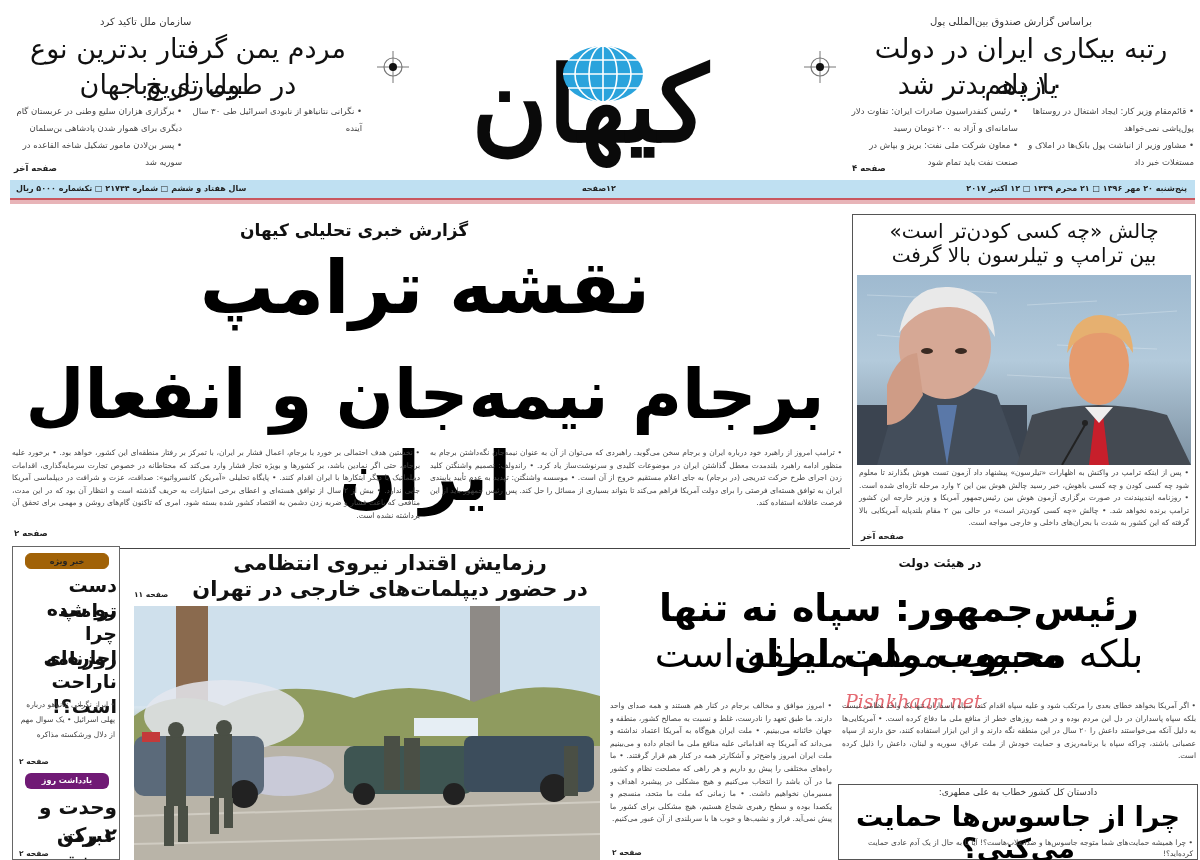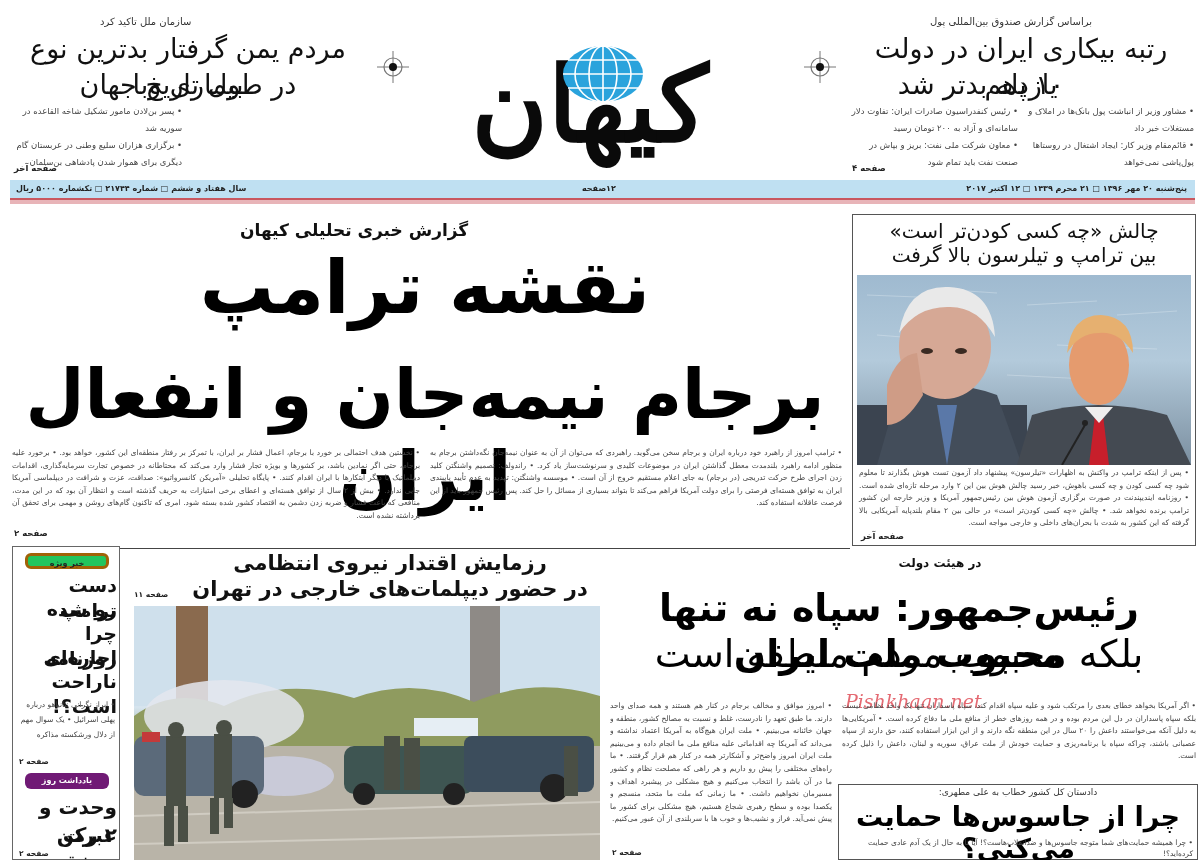--- a/index.html
+++ b/index.html
@@ -35,21 +35,21 @@
 
   
   .photo-box { position: absolute; left: 852px; top: 214px; width: 344px; height: 332px; border: 1px solid #555; background: #fff; }
   .photo-box-title { position: absolute; left: 0; top: 4px; width: 100%; text-align: center; font-size: 20px; line-height: 24px; color: #111; }
   .photo1 { position: absolute; left: 4px; top: 60px; width: 334px; height: 190px; background: linear-gradient(180deg, #9fbad0 0%, #b3cadb 45%, #7b8fa0 100%); overflow: hidden; }
   .photo-caption { position: absolute; left: 6px; top: 252px; width: 330px; font-size: 7.5px; line-height: 12.6px; color: #444; text-align: justify; }
 
   
   .side-box { position: absolute; left: 12px; top: 546px; width: 108px; height: 314px; border: 1px solid #666; }
   .pill { position: absolute; left: 12px; width: 84px; height: 16px; border-radius: 6px; font-size: 8px; text-align: center; line-height: 16px; font-weight: bold; }
-  .pill-gray { background: #22c55e; border: 3px solid #a16207; color: #222; }
+  .pill-gray { background: #a16207; border: 1px solid #a16207; color: #222; }
   .pill-black { background: #701a75; color: #fff; }
   .side-title { position: absolute; left: 4px; width: 100px; font-size: 19px; font-weight: bold; line-height: 25px; color: #111; }
 
   
   .mid-title { position: absolute; left: 180px; width: 420px; text-align: center; font-size: 21px; font-weight: bold; color: #111; line-height: 26px; }
   .photo2 { position: absolute; left: 134px; top: 606px; width: 466px; height: 254px; overflow: hidden; background: linear-gradient(180deg, #c9dcea 0%, #d6e4ee 40%, #8a9f7a 55%, #a7a49c 70%, #c2bdb2 100%); }
 
   
   .rs-kicker { position: absolute; left: 860px; top: 556px; width: 160px; text-align: center; font-size: 12px; font-weight: bold; }
   .rs-h1 { position: absolute; left: 600px; top: 585px; width: 598px; text-align: center; font-size: 38px; font-weight: 900; line-height: 46px; color: #000; }
@@ -66,24 +66,25 @@
 </head>
 <body>
 
 <div>
 
   <div>
     <div class="abs kicker" style="left:100px; top:16px; width:170px;">سازمان ملل تاکید کرد</div>
     <div class="abs teaser-title" style="left:8px; top:31px; width:360px;">مردم یمن گرفتار بدترین نوع بیماری وبا</div>
     <div class="abs teaser-title" style="left:8px; top:67px; width:360px;">در طول تاریخ جهان</div>
     <div class="bullet-col bullets" style="left:192px; top:103px;">
+      <div>• نگرانی نتانیاهو از نابودی اسرائیل طی ۳۰ سال آینده</div>
     </div>
     <div class="bullet-col bullets" style="left:12px; top:103px;">
+      <div>• برگزاری هزاران سلیع وطنی در عربستان گام دیگری برای هموار شدن پادشاهی بن‌سلمان</div>
       <div>• پسر بن‌لادن مامور تشکیل شاخه القاعده در سوریه شد</div>
-      <div>• برگزاری هزاران سلیع وطنی در عربستان گام دیگری برای هموار شدن پادشاهی بن‌سلمان</div>
     </div>
     <div class="abs page-ref" style="left:14px; top:163px;">صفحه آخر</div>
   </div>
 
   <svg class="crosshair" style="left:376px; top:50px;" viewBox="0 0 34 34">
     <circle cx="17" cy="17" r="9" fill="none" stroke="#777" stroke-width="1.2"></circle>
     <line x1="17" y1="1" x2="17" y2="33" stroke="#777" stroke-width="1"></line>
     <line x1="1" y1="17" x2="33" y2="17" stroke="#777" stroke-width="1"></line>
     <circle cx="17" cy="17" r="4" fill="#111"></circle>
   </svg>
@@ -105,22 +106,22 @@
       <line x1="6" y1="15" x2="76" y2="15"></line>
       <line x1="6" y1="43" x2="76" y2="43"></line>
     </g>
   </svg>
 
   <div>
     <div class="abs kicker" style="left:930px; top:16px; width:200px;">براساس گزارش صندوق بین‌المللی پول</div>
     <div class="abs teaser-title" style="left:846px; top:31px; width:350px;">رتبه بیکاری ایران در دولت یازدهم</div>
     <div class="abs teaser-title" style="left:846px; top:67px; width:270px;">۱۰ پله بدتر شد</div>
     <div class="bullet-col bullets" style="left:1024px; top:103px;">
+      <div>• قائم‌مقام وزیر کار: ایجاد اشتغال در روستاها پول‌پاشی نمی‌خواهد</div>
       <div>• مشاور وزیر از انباشت پول بانک‌ها در املاک و مستغلات خبر داد</div>
-      <div>• قائم‌مقام وزیر کار: ایجاد اشتغال در روستاها پول‌پاشی نمی‌خواهد</div>
     </div>
     <div class="bullet-col bullets" style="left:848px; top:103px;">
       <div>• رئیس کنفدراسیون صادرات ایران: تفاوت دلار سامانه‌ای و آزاد به ۲۰۰ تومان رسید</div>
       <div>• معاون شرکت ملی نفت: بریز و بپاش در صنعت نفت باید تمام شود</div>
     </div>
     <div class="abs page-ref" style="left:852px; top:163px;">صفحه ۴</div>
   </div>
 </div>
 
 <div class="datebar">

